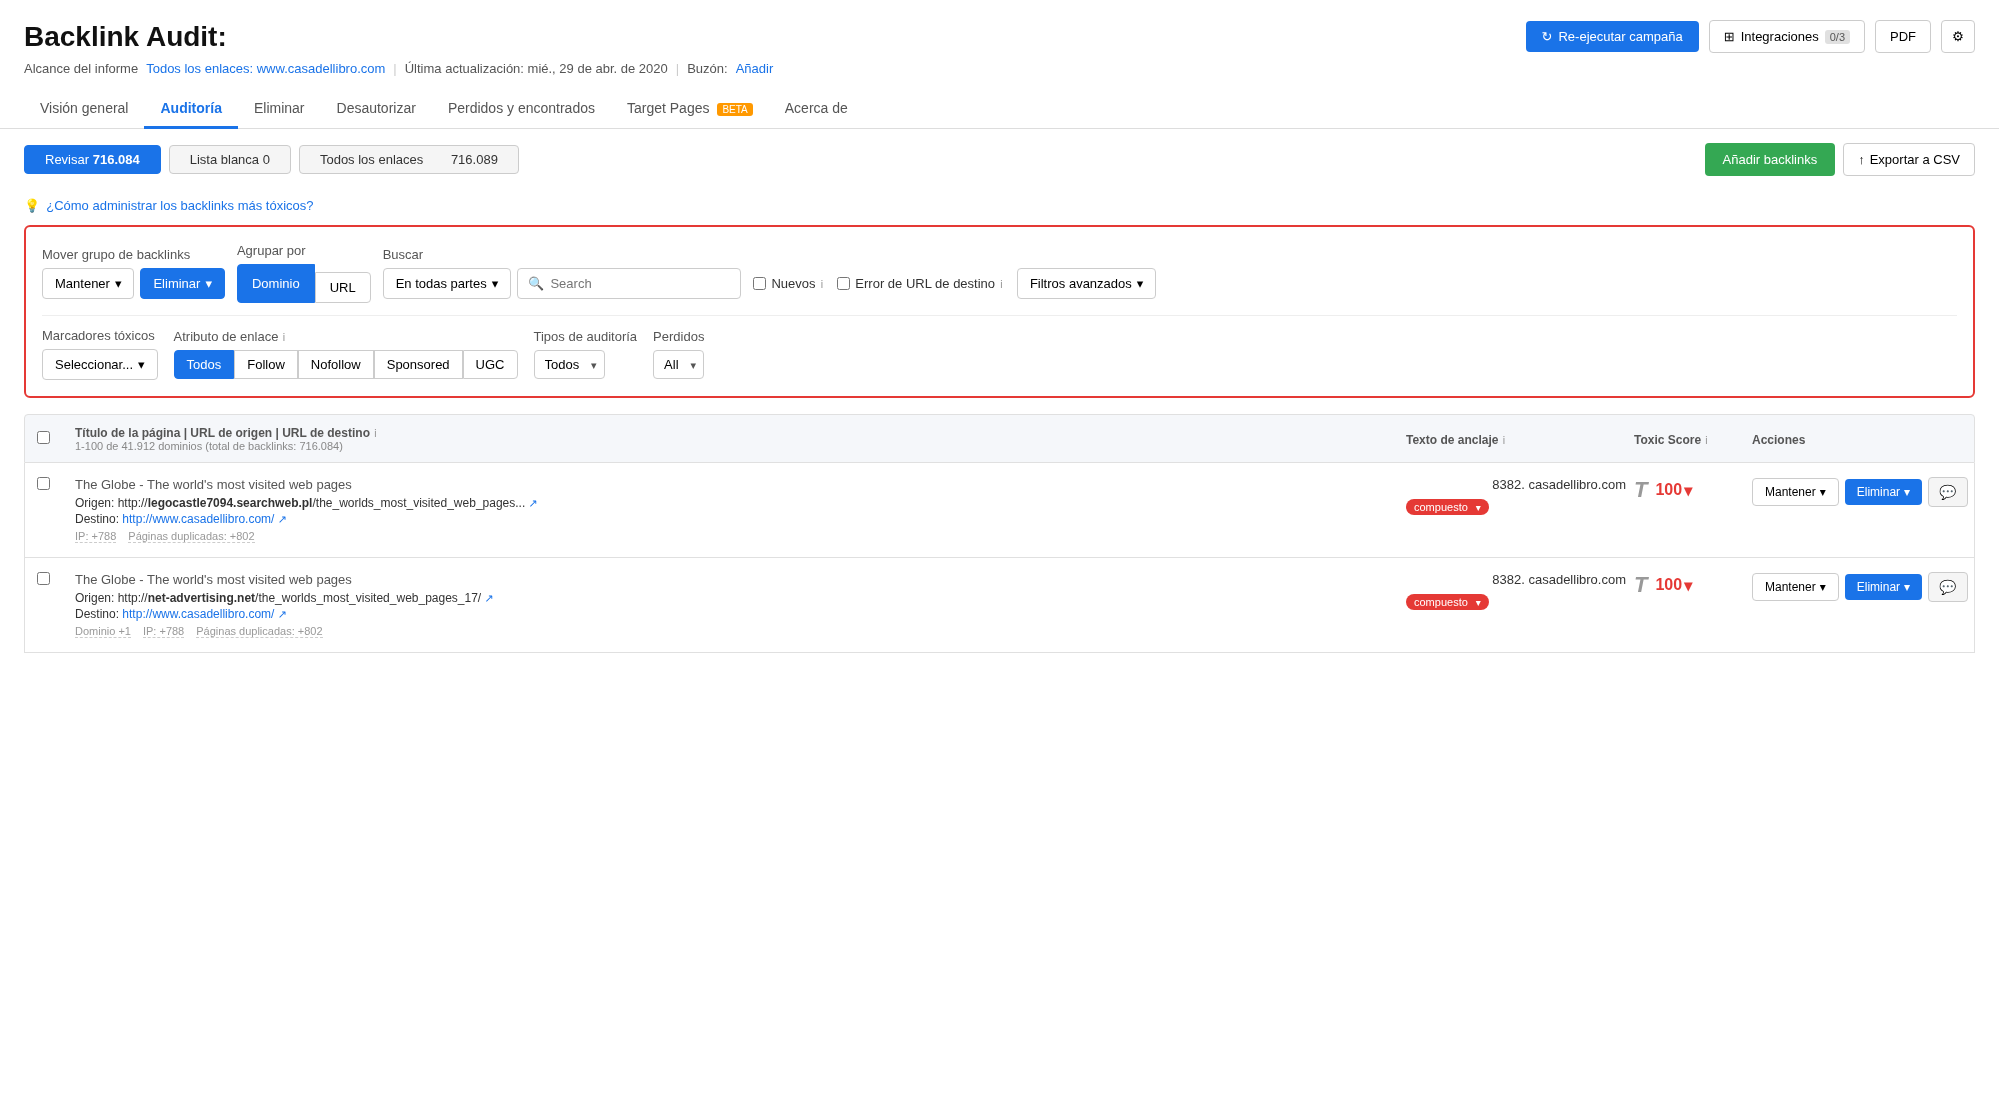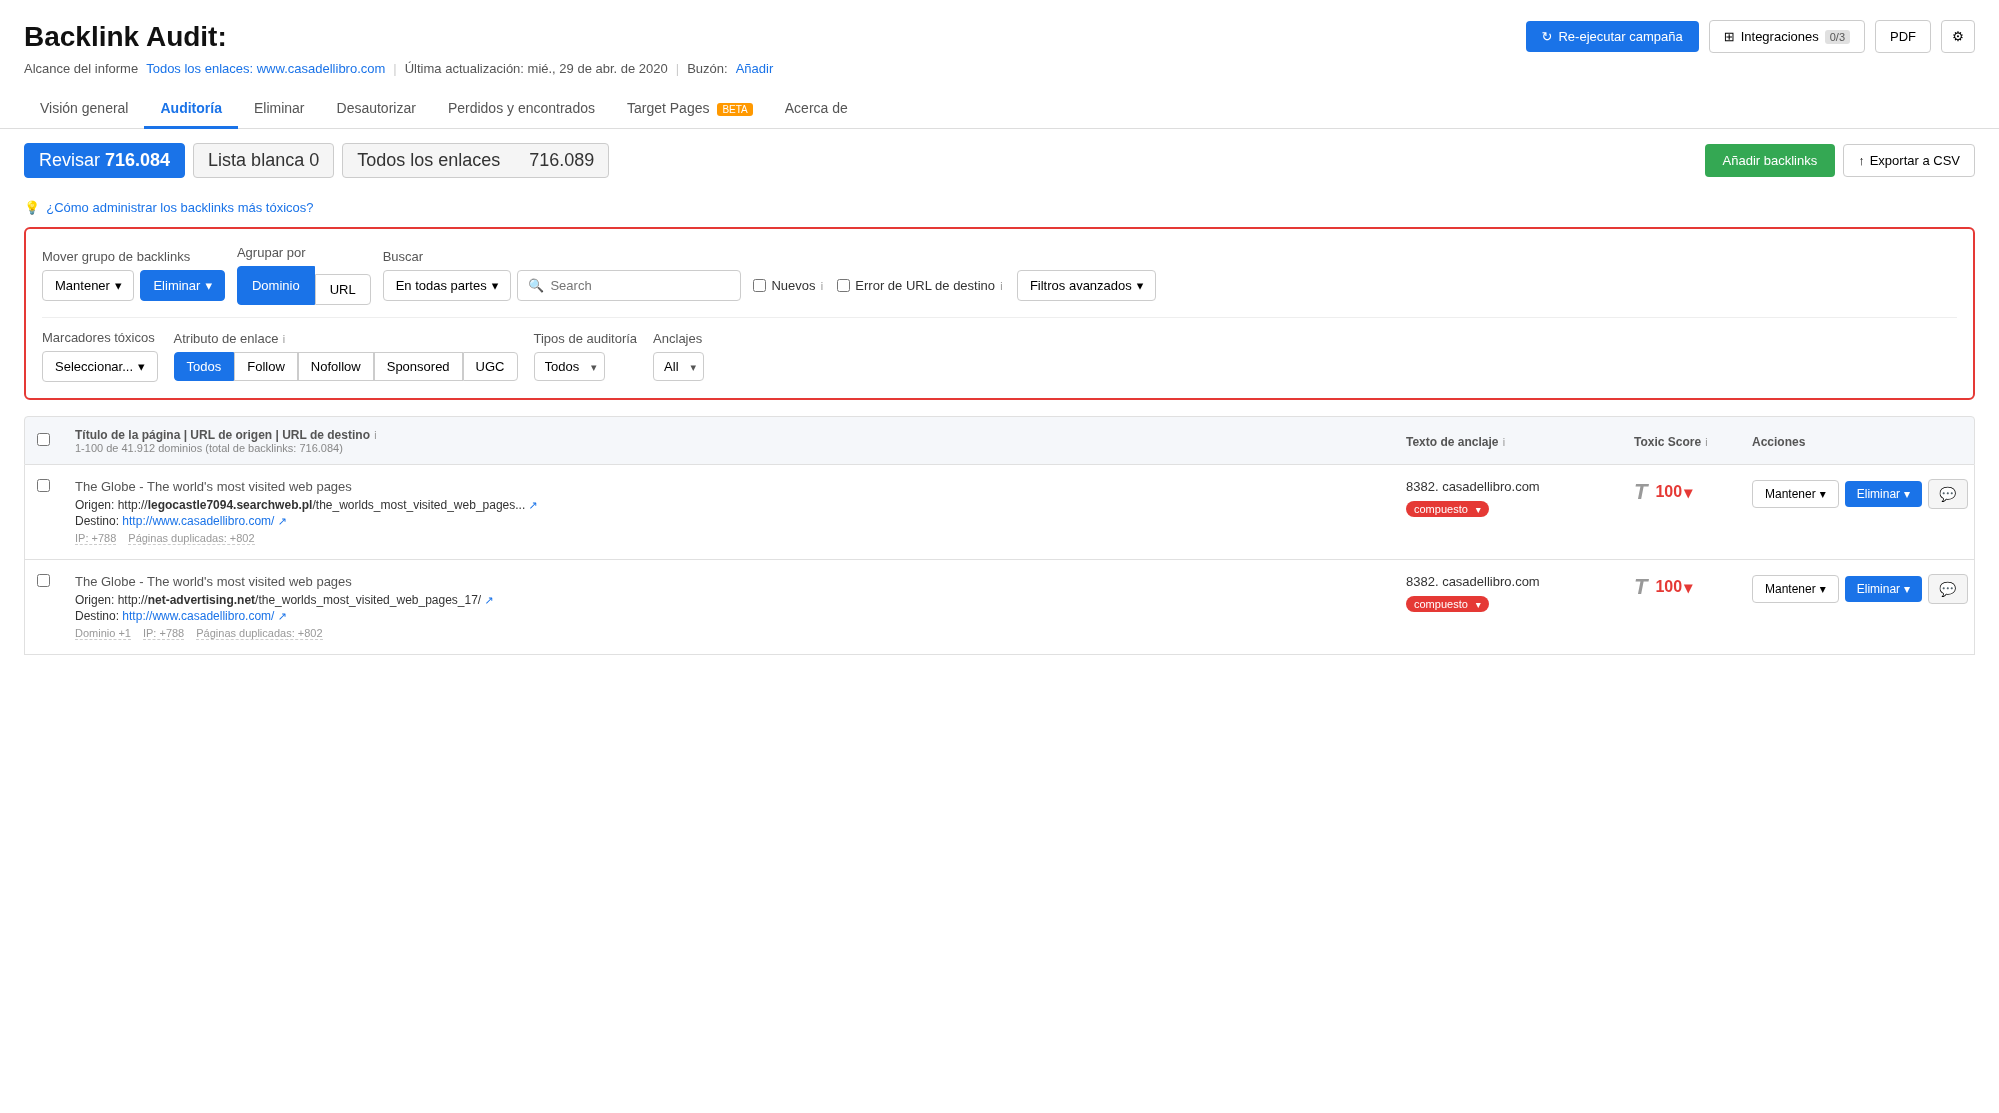--- a/index.html
+++ b/index.html
@@ -14,21 +14,21 @@
     .btn-rerun { background: #1a73e8; color: #fff; border: none; padding: 8px 16px; border-radius: 4px; cursor: pointer; font-size: 13px; display: flex; align-items: center; gap: 6px; }
     .btn-integrations { background: #fff; border: 1px solid #ccc; padding: 8px 14px; border-radius: 4px; cursor: pointer; font-size: 13px; display: flex; align-items: center; gap: 6px; }
     .btn-pdf { background: #fff; border: 1px solid #ccc; padding: 8px 14px; border-radius: 4px; cursor: pointer; font-size: 13px; }
     .btn-gear { background: #fff; border: 1px solid #ccc; padding: 8px 10px; border-radius: 4px; cursor: pointer; }
     .badge-gray { background: #e0e0e0; color: #555; padding: 1px 5px; border-radius: 3px; font-size: 11px; }
     
     .tabs { display: flex; border-bottom: 1px solid #ddd; padding: 0 24px; margin-top: 16px; }
     .tab { padding: 10px 16px; cursor: pointer; font-size: 14px; color: #555; border-bottom: 3px solid transparent; margin-bottom: -1px; }
     .tab.active { color: #1a73e8; border-bottom: 3px solid #1a73e8; font-weight: bold; }
     .tab-badge { background: #f90; color: #fff; padding: 1px 5px; border-radius: 3px; font-size: 10px; margin-left: 4px; }
-    .subtab-btn { border: 1px solid #ccc; background: #f5f5f5; padding: 6px 14px; border-radius: 4px; cursor: pointer; font-size: 18px; color: #333; }
+    .subtab-btn { border: 1px solid #ccc; background: #f5f5f5; padding: 6px 20px; border-radius: 4px; cursor: pointer; font-size: 13px; color: #333; }
     .subtab-btn.active-blue { background: #1a73e8; color: #fff; border-color: #1a73e8; }
     .subtab-btn .count { color: #1a73e8; font-weight: bold; }
     .subtab-btn.active-blue .count { color: #fff; }
     
     .add-backlinks-btn { background: #34a853; color: #fff; border: none; padding: 8px 18px; border-radius: 4px; cursor: pointer; font-size: 13px; margin-left: auto; }
     .export-csv-btn { background: #fff; border: 1px solid #ccc; padding: 8px 14px; border-radius: 4px; cursor: pointer; font-size: 13px; display: flex; align-items: center; gap: 5px; }
     
     .tip-row { padding: 8px 24px 12px; display: flex; align-items: center; gap: 6px; font-size: 13px; color: #555; }
     .tip-row a { color: #1a73e8; text-decoration: none; }
     .bulb-icon { color: #f5a623; }
@@ -87,21 +87,21 @@
     
     .row-title { font-size: 13px; color: #555; font-weight: normal; margin-bottom: 4px; }
     .row-origin { font-size: 12px; color: #333; margin-bottom: 2px; }
     .row-origin a { color: #1a73e8; text-decoration: none; }
     .row-origin strong { font-weight: bold; }
     .row-dest { font-size: 12px; color: #333; margin-bottom: 4px; }
     .row-dest a { color: #1a73e8; text-decoration: none; }
     .row-meta { font-size: 11px; color: #999; display: flex; gap: 12px; }
     .row-meta span { border-bottom: 1px dashed #ccc; cursor: pointer; }
     
-    .anchor-text { font-size: 13px; color: #333; margin-bottom: 6px; }
+    .anchor-text { font-size: 13px; color: #333; margin-bottom: 6px; text-align: right; }
     .anchor-tag { background: #e53935; color: #fff; padding: 2px 8px; border-radius: 10px; font-size: 11px; display: inline-flex; align-items: center; gap: 8px; cursor: pointer; }
     .anchor-tag .arrow { font-size: 10px; }
     
     .toxic-t { color: #999; font-size: 22px; font-style: italic; font-weight: bold; }
     .toxic-score { color: #e53935; font-size: 16px; font-weight: bold; display: flex; align-items: center; gap: 2px; }
     .toxic-col { display: flex; align-items: center; gap: 8px; }
     
     .actions-col { display: flex; align-items: center; gap: 6px; }
     .btn-mantener { border: 1px solid #ccc; background: #fff; padding: 6px 12px; border-radius: 4px; cursor: pointer; font-size: 12px; display: flex; align-items: center; gap: 4px; }
     .btn-eliminar { background: #1a73e8; color: #fff; border: none; padding: 6px 12px; border-radius: 4px; cursor: pointer; font-size: 12px; display: flex; align-items: center; gap: 4px; }
@@ -268,21 +268,21 @@
       <div style="margin-top:6px;">
         <div class="select-wrap">
           <select class="select-dropdown">
             <option>Todos</option>
           </select>
         </div>
       </div>
     </div>
 
     <div>
-      <div class="filter-label">Anclajes</div>
+      <div class="filter-label">Perdidos</div>
       <div style="margin-top:6px;">
         <div class="select-wrap">
           <select class="select-dropdown">
             <option>All</option>
           </select>
         </div>
       </div>
     </div>
   </div>
 </div>

